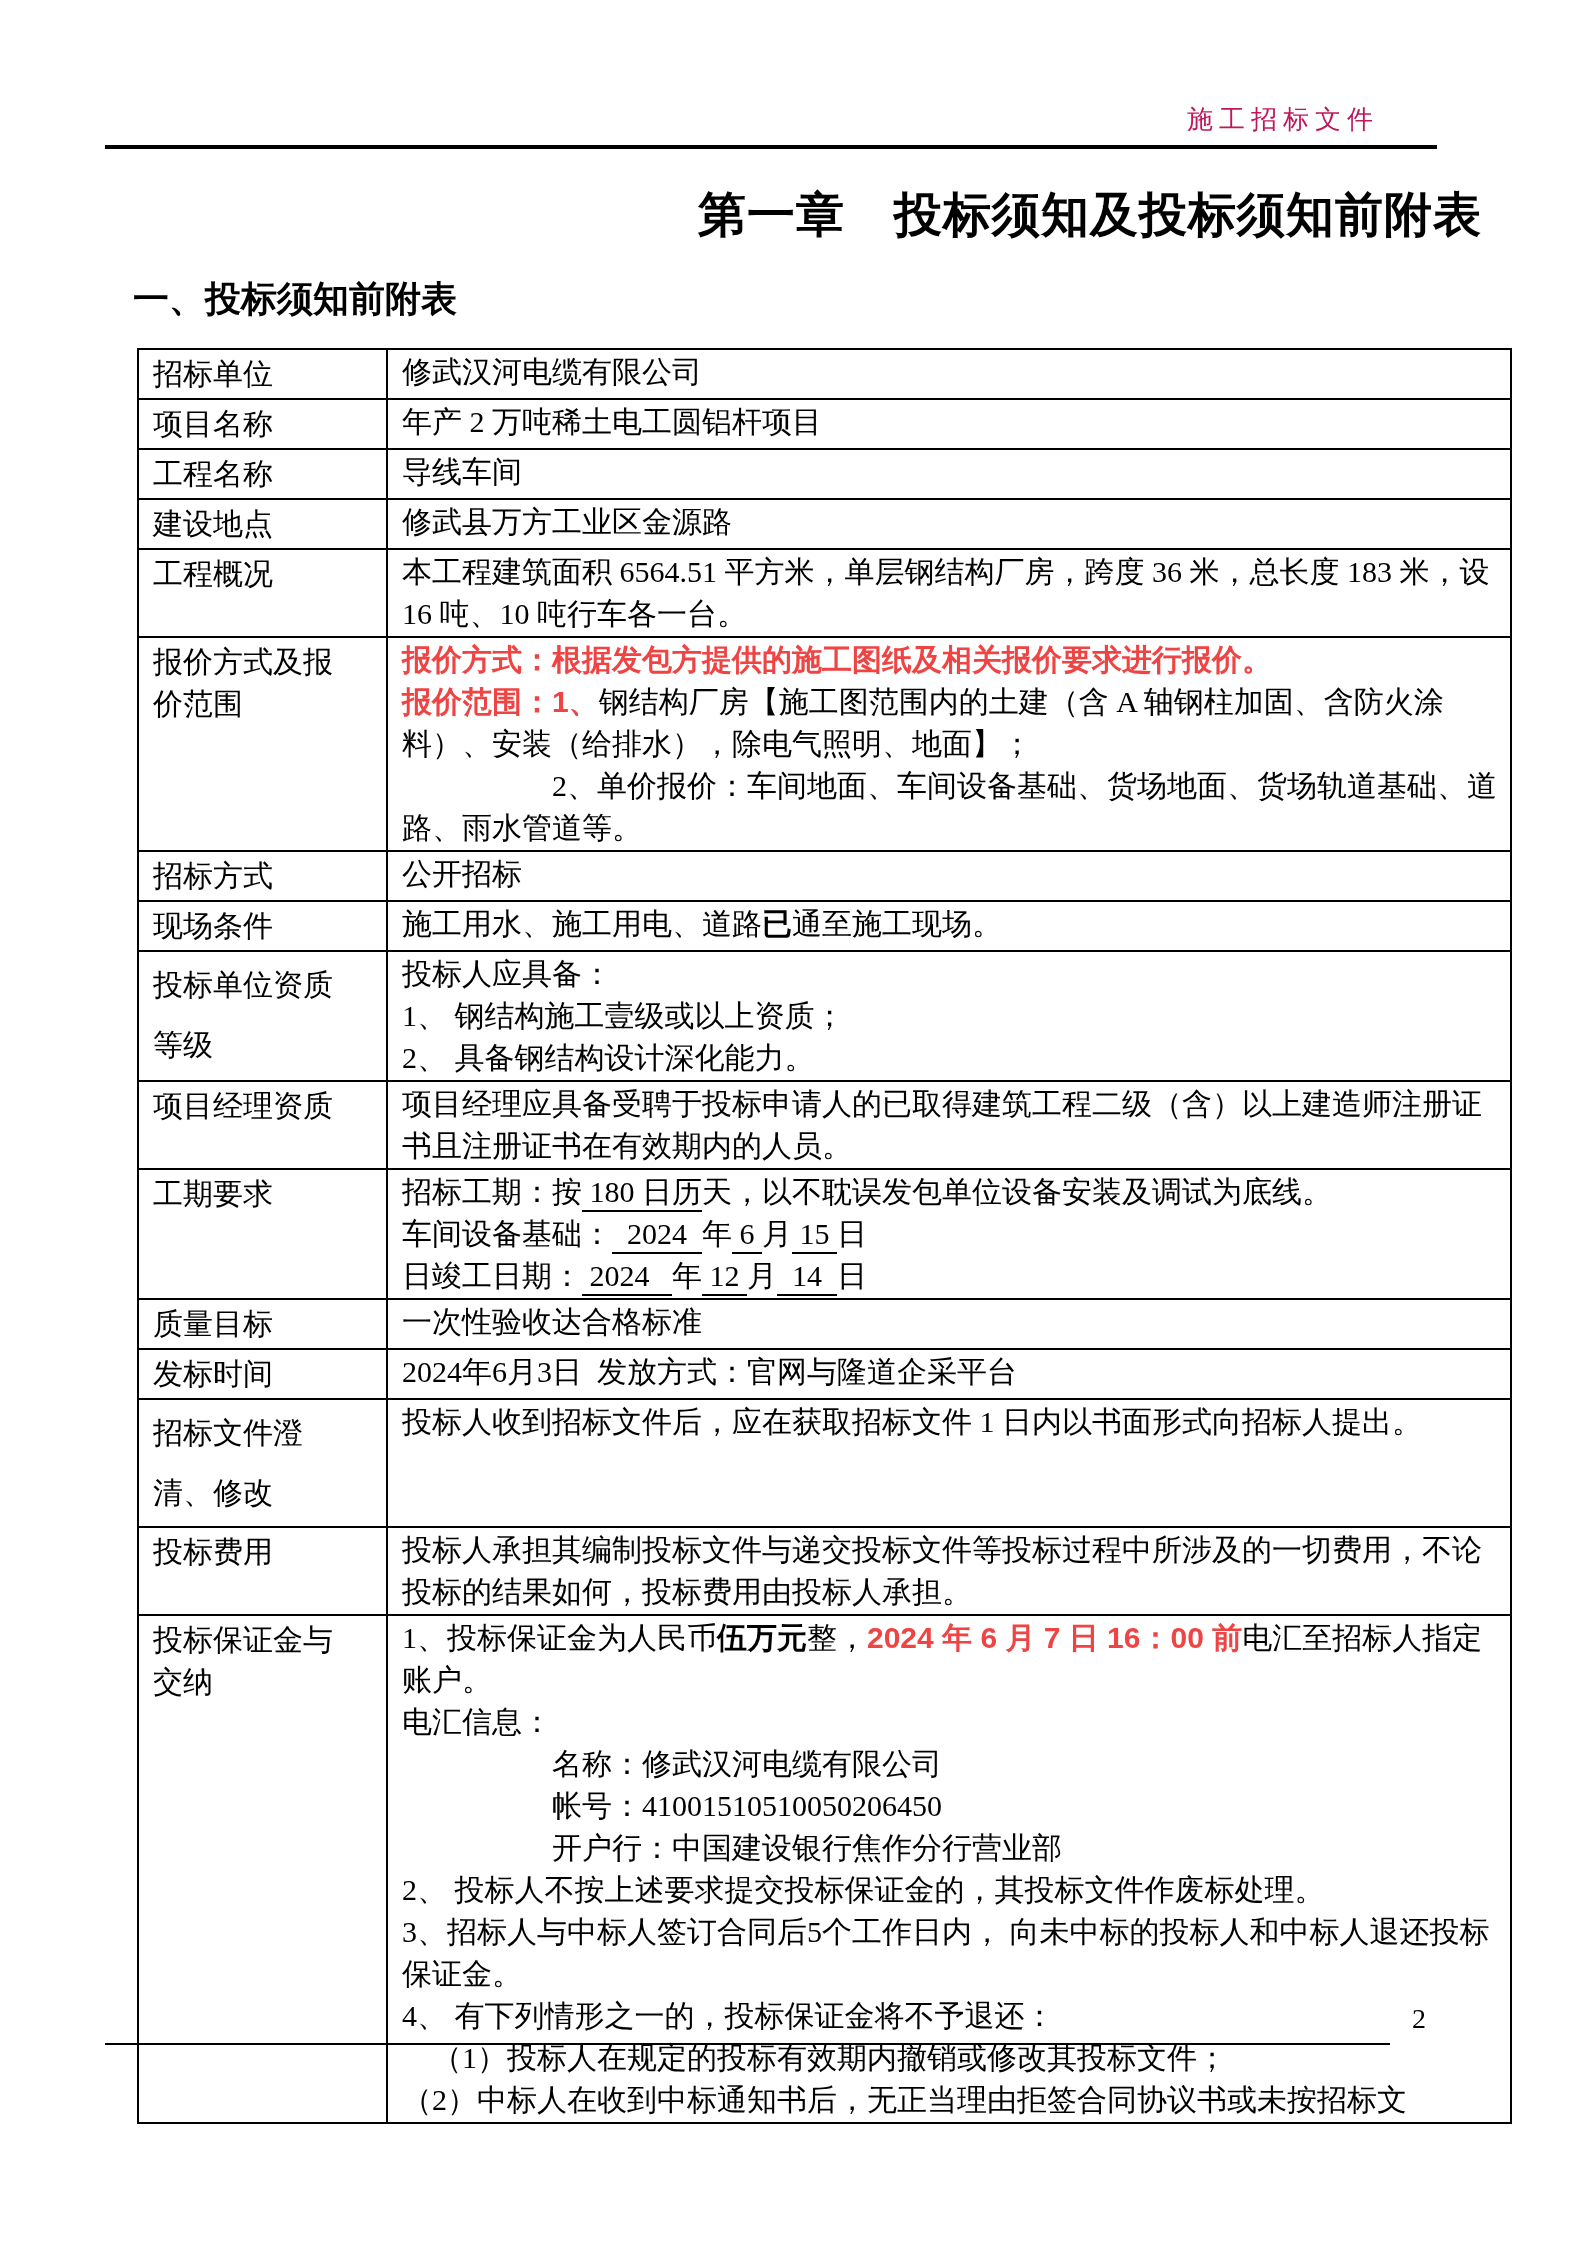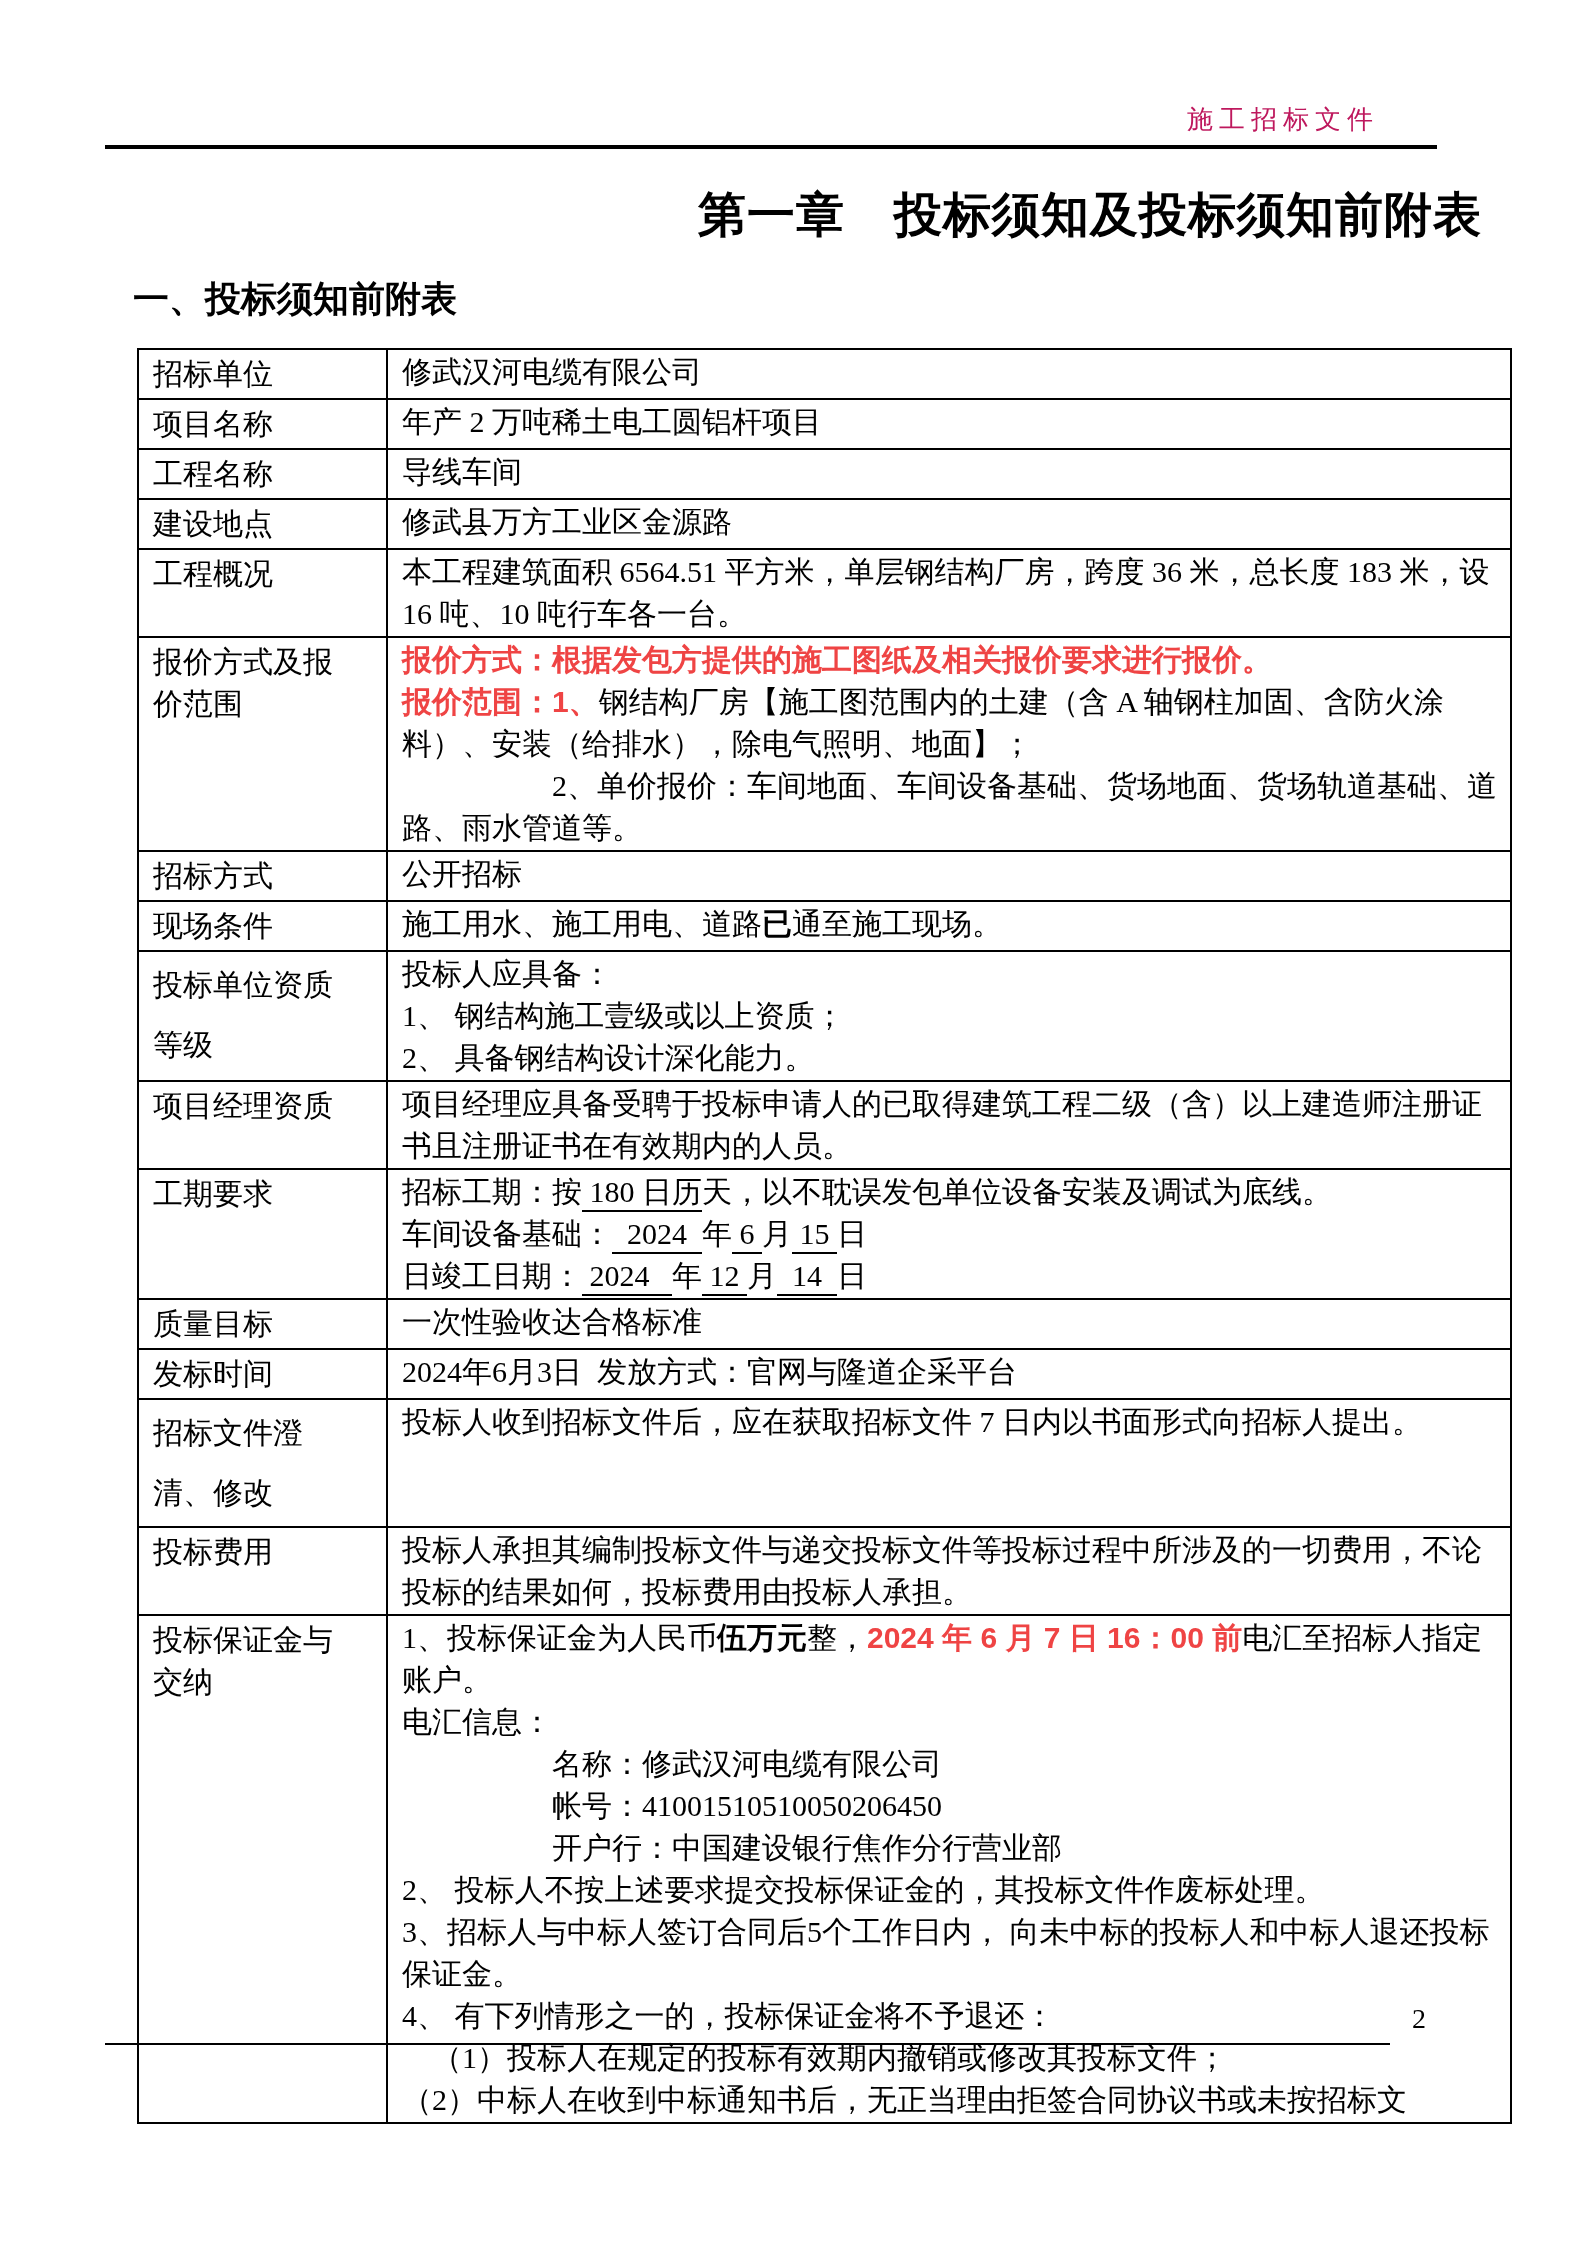--- a/index.html
+++ b/index.html
@@ -143,21 +143,21 @@
           <tr>
             <td class="label-cell">发标时间</td>
             <td class="content-cell">
               <p class="para"><span class="seg-n">2024年6月3日  发放方式：官网与隆道企采平台</span></p>
             </td>
           </tr>
           <tr>
             <td class="label-cell spread">招标文件澄
 清、修改</td>
             <td class="content-cell">
-              <p class="para"><span class="seg-n">投标人收到招标文件后，应在获取招标文件 7 日内以书面形式向招标人提出。</span></p>
+              <p class="para"><span class="seg-n">投标人收到招标文件后，应在获取招标文件 1 日内以书面形式向招标人提出。</span></p>
             </td>
           </tr>
           <tr>
             <td class="label-cell">投标费用</td>
             <td class="content-cell">
               <p class="para"><span class="seg-n">投标人承担其编制投标文件与递交投标文件等投标过程中所涉及的一切费用，不论投标的结果如何，投标费用由投标人承担。</span></p>
             </td>
           </tr>
           <tr>
             <td class="label-cell">投标保证金与

